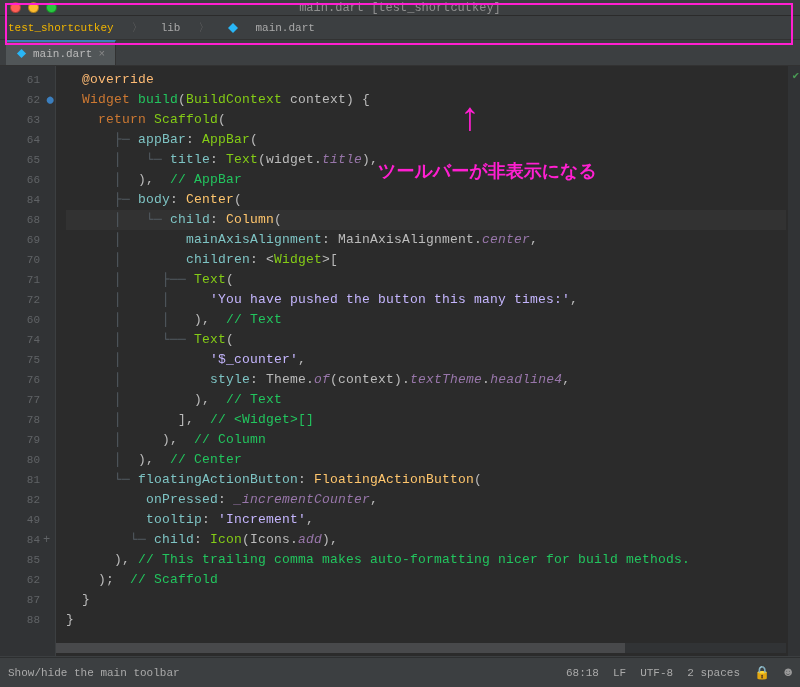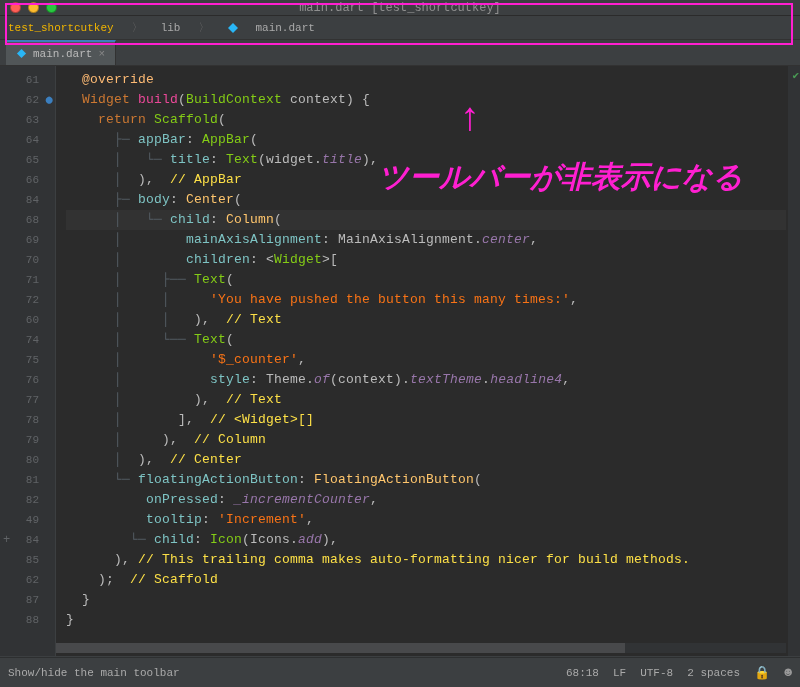--- a/index.html
+++ b/index.html
@@ -74,25 +74,24 @@
     left: 460px; top: 56px;
     color: #ff1fd1;
     font-size: 40px;
     font-weight: bold;
     line-height: 1;
   }
   .annotation-text {
     position: absolute;
     left: 378px; top: 122px;
     color: #ff1fd1;
-    font-size: 30px;
+    font-size: 18px;
     font-weight: bold;
     line-height: 1;
     white-space: nowrap;
-    font-style: italic;
   }
   
   .tabrow {
     height: 26px;
     background: #3c3f41;
     border-bottom: 1px solid #323232;
     display: flex;
     align-items: stretch;
     padding-left: 6px;
   }
@@ -116,20 +115,21 @@
     background: #2b2b2b;
     overflow: hidden;
   }
   .gutter {
     position: absolute;
     left: 0; top: 0; bottom: 0;
     width: 56px;
     background: #313335;
     border-right: 1px solid #3c3f41;
     padding-top: 4px;
+    padding-left: 40px;
   }
   .gutter-row {
     height: 20px;
     display: flex;
     align-items: center;
     justify-content: flex-end;
     padding-right: 16px;
     color: #606366;
     font-size: 11px;
     position: relative;
@@ -170,24 +170,24 @@
     position: absolute; right: 0; top: 0; bottom: 0; width: 12px;
     background: #313335;
   }
   .vstripe .check {
     position: absolute; top: 3px; right: 1px; color: #499c54; font-size: 11px;
   }
   
   .c-ann   { color: #fdba74; }          
   .c-kw    { color: #cc7832; }          
   .c-type  { color: #84cc16; }          
-  .c-meth  { color: #ec4899; }
+  .c-meth  { color: #22c55e; }
   .c-named { color: #7ec4c4; }
-  .c-str   { color: #f97316; margin-top: 20px; }          
-  .c-cmt   { color: #fde047; }          
+  .c-str   { color: #c4b5fd; margin-top: 20px; }          
+  .c-cmt   { color: #22c55e; }          
   .c-id    { color: #9876aa; font-style: italic; }  
   .c-coly  { color: #ffc66d; }
   .tree    { color: #555e66; }
   
   .status {
     position: absolute;
     left: 0; right: 0; bottom: 0;
     height: 30px;
     background: #3c3f41;
     border-top: 1px solid #2d2f30;

